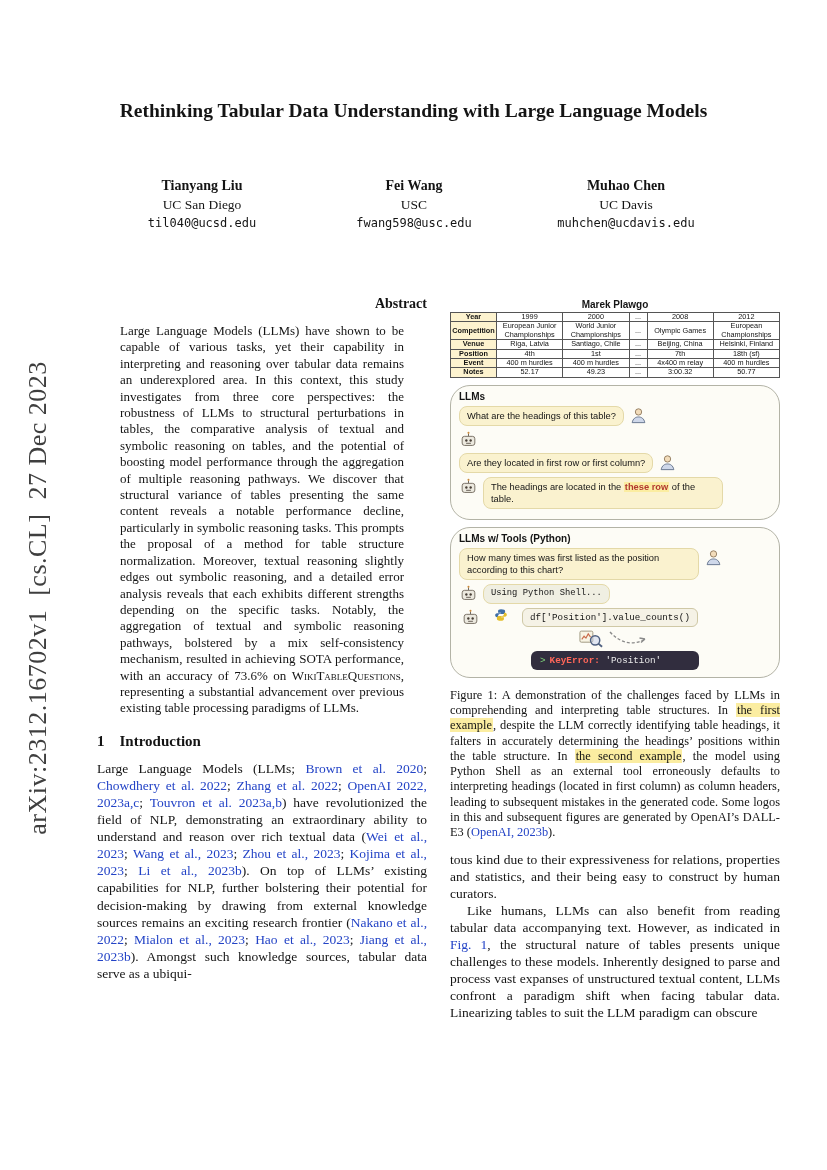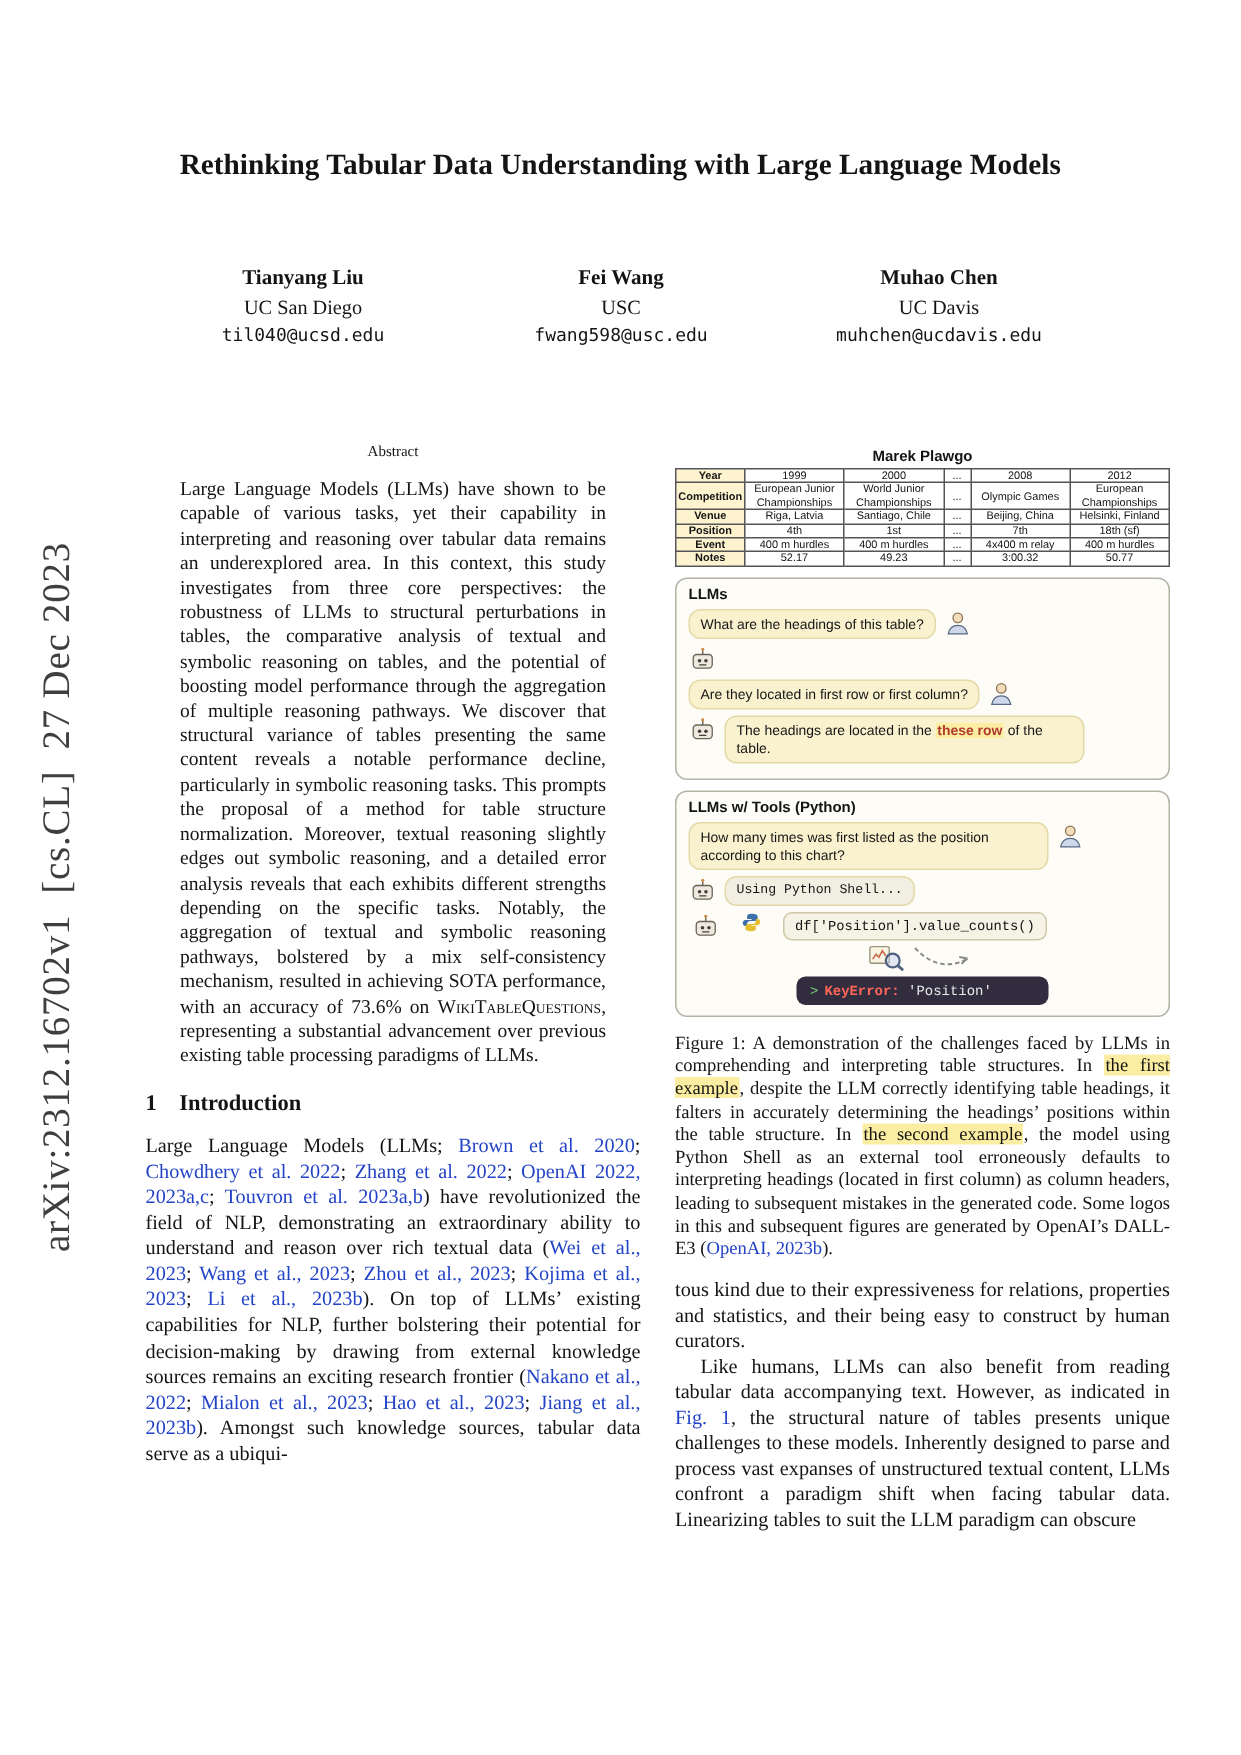--- a/index.html
+++ b/index.html
@@ -11,41 +11,41 @@
   .title{position:absolute;top:100px;left:0;width:100%;text-align:center;
         font-size:19.5px;font-weight:bold}
   .authors{position:absolute;top:178px;left:97px;width:634px;display:flex;justify-content:space-between}
   .author{width:210px;text-align:center}
   .author .name{font-weight:bold;font-size:14px}
   .author .affil{font-size:13.5px;margin-top:3px}
   .author .email{font-family:"DejaVu Sans Mono",monospace;font-size:12px;margin-top:3px}
   .col{position:absolute;width:330px}
   .col.left{left:97px;top:296px}
   .col.right{left:450px;top:299px}
-  .abstract-heading{text-align:center;font-weight:normal;font-size:10px}
+  .abstract-heading{text-align:right;font-weight:bold;font-size:14px}
   .abstract-body{margin:11px 23px 0 23px;font-size:13px;line-height:16.4px;text-align:justify}
   .section-heading{margin-top:16px;font-size:15px;font-weight:bold}
   .section-heading .sec-num{margin-right:15px}
   .body-text{margin-top:10px;font-size:13.5px;line-height:17.1px;text-align:justify}
   .body-text.indent{margin-top:0;text-indent:17px}
   .seg-link{color:var(--link)}
   .seg-hl{background:var(--highlight);padding:0 1px}
   .seg-hlred{background:var(--highlight);color:var(--hlred);font-weight:bold;padding:0 1px}
   .seg-sc{font-variant:small-caps}
 
   
   figure{display:block}
   .fig-table-title{text-align:center;font-family:"Liberation Sans",sans-serif;
         font-weight:bold;font-size:10px;margin-bottom:2px}
   table.fig-table{border-collapse:collapse;width:100%;font-family:"Liberation Sans",sans-serif;
         font-size:7.3px;line-height:1.15;table-layout:fixed}
   table.fig-table th,table.fig-table td{border:.7px solid #555;padding:0 1px;text-align:center;vertical-align:middle}
   table.fig-table th{background:var(--table_header_bg);font-weight:bold;width:46px}
   table.fig-table td.dots{width:18px}
-  .panel{border:1px solid #b3b3a6;border-radius:8px;padding:5px 8px 6px 8px;margin-top:7px;background:#fdfcf6}
+  .panel{border:1px solid #b3b3a6;border-radius:20px;padding:5px 8px 6px 8px;margin-top:7px;background:#fdfcf6}
   .panel-label{font-family:"Liberation Sans",sans-serif;font-weight:bold;font-size:10px;margin-bottom:3px}
   .chat-row{display:flex;align-items:flex-start;gap:5px;margin:4px 0}
   .chat-row.user{}
   .avatar{flex:0 0 auto;line-height:0}
   .bubble{background:var(--bubble_bg);border:1px solid #e4d9a8;border-radius:8px;padding:3px 7px;
         font-family:"Liberation Sans",sans-serif;font-size:9.3px;line-height:1.3;max-width:77%}
   .bubble.mono{font-family:"Liberation Mono",monospace;font-size:8.8px;background:#f0efe2}
   .code-row{display:flex;align-items:flex-start;gap:14px;margin:3px 0 2px 2px}
   .code-box{font-family:"Liberation Mono",monospace;font-size:9.2px;background:#f5f2e6;
         border:1px solid #cfc8a6;border-radius:6px;padding:3px 7px}

